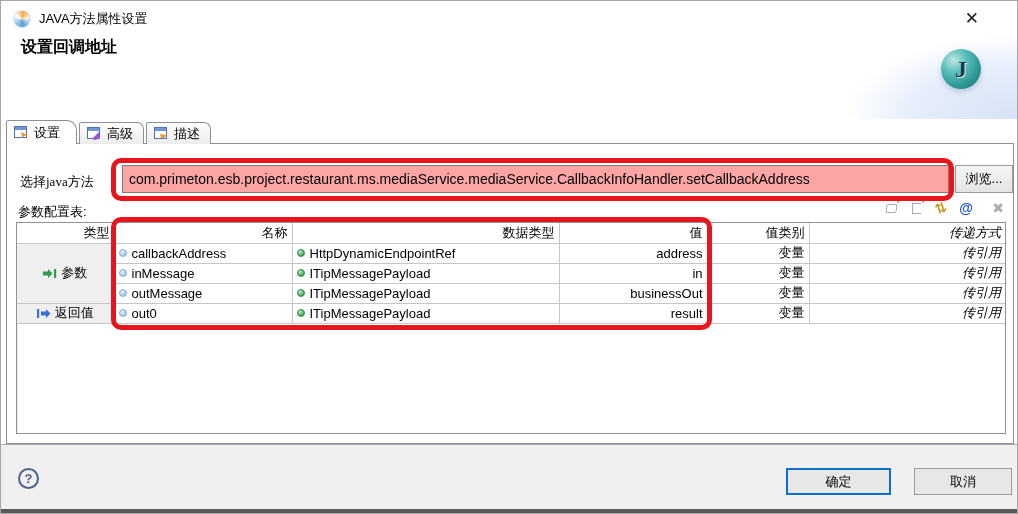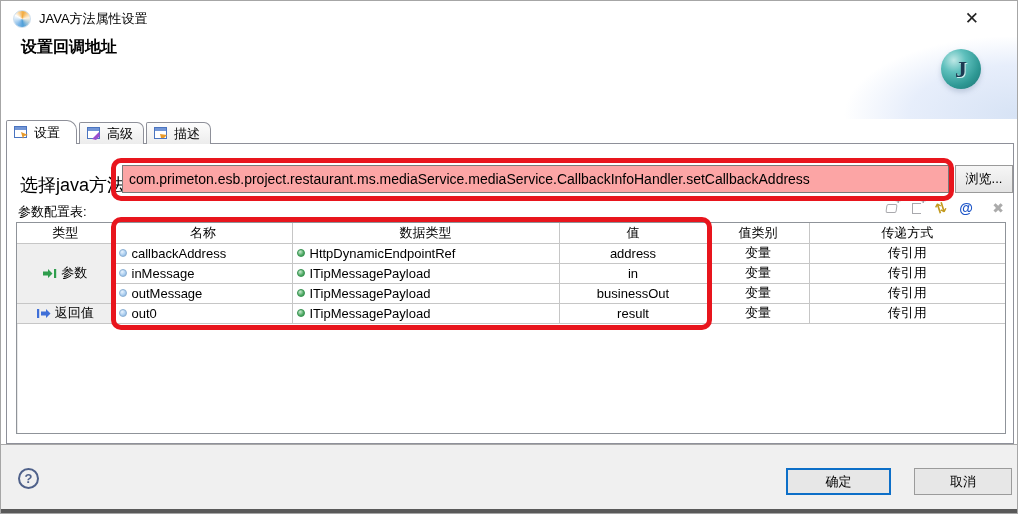--- a/index.html
+++ b/index.html
@@ -32,21 +32,21 @@
   .tabstrip { position:absolute; left:5px; top:119px; height:24px; display:flex; align-items:flex-end; z-index:3; }
   .tab { display:flex; align-items:center; gap:5px; font-size:13px; color:#000;
          border:1px solid #8e9099; border-bottom:none; padding:3px 10px 3px 7px; height:22px;
          background:linear-gradient(#fdfdfd,#ececec); border-radius:2px 7px 0 0; margin-right:2px; cursor:pointer; }
   .tab.active { background:#fff; height:24px; border-radius:2px 10px 0 0; position:relative; z-index:4; padding-right:16px; }
   .tab-icon { width:15px; height:13px; display:inline-block; }
 
   
   .panel { position:absolute; left:5px; top:142px; width:1008px; height:301px;
            background:#fff; border:1px solid #8e9099; z-index:2; }
-  .method-label { position:absolute; left:13px; top:29px; font-size:18px; color:#000; }
+  .method-label { position:absolute; left:13px; top:29px; font-size:13px; color:#000;font-family:Liberation Serif, serif; }
   .method-input { position:absolute; left:115px; top:21px; width:827px; height:28px;
                   border:1px solid #7a7a7a; background:#fca5a5; font-size:14px; padding:2px 6px;
                   font-family:"Liberation Sans","DejaVu Sans",sans-serif; color:#000; }
   .browse-btn { position:absolute; left:948px; top:21px; width:58px; height:28px;
                 background:linear-gradient(#f6f6f6,#e4e4e4); border:1px solid #9a9a9a;
                 font-size:13px; color:#000; cursor:pointer; }
   .paramtable-label { position:absolute; left:11px; top:59px; font-size:13px; color:#000; }
   .mini-toolbar { position:absolute; right:14px; top:56px; display:flex; align-items:center; gap:9px; }
   .mini-icon { width:16px; height:16px; position:relative; display:inline-flex; align-items:center;
                justify-content:center; cursor:pointer; }
@@ -54,25 +54,25 @@
   .bracket-glyph { width:9px; height:11px; border:1.5px solid #a9a9ad; border-right:none; }
   .plus-badge { position:absolute; right:-2px; top:-4px; font-size:10px; font-weight:bold; color:#8f8f94; line-height:10px; }
   .reorder-glyph { color:#c39a1e; font-size:14px; font-weight:bold; transform:rotate(-18deg); }
   .at-glyph { color:#1d55c8; font-size:14px; font-weight:bold; }
   .delete-glyph { color:#ababab; font-size:14px; font-weight:bold; margin-left:14px; }
 
   
   .table-wrap { position:absolute; left:9px; top:78px; width:990px; height:212px;
                 border:1px solid #8f9399; background:#fff; box-shadow:inset 1px 1px 0 #e9e9e9; }
   table { border-collapse:collapse; width:100%; table-layout:fixed; }
-  th, td { border:1px solid #c6c6c6; font-size:13px; font-weight:normal; text-align:center;
+  th, td { border:1px solid #c6c6c6; font-size:13px; font-weight:normal; text-align:right;
            height:20px; padding:0 4px; white-space:nowrap; overflow:hidden; color:#000; }
   th { background:#fff; border-top:none; }
   th:first-child, td.type-cell { border-left:none; }
-  th:last-child, td:last-child { border-right:none; }
+  th:last-child, td:last-child { border-right:none;font-style:italic; }
   td.type-cell { background:#efefef; text-align:center; vertical-align:middle; }
   .cell-flex { display:flex; align-items:center; gap:5px; justify-content:flex-start; }
   .type-flex { display:flex; align-items:center; gap:4px; justify-content:center; }
   .dot-blue { width:8px; height:8px; border-radius:50%; background:radial-gradient(circle at 35% 30%, #e8f3fd, #a9cdf0 60%, #7fa9d6); border:1px solid #8fb2d4; flex:0 0 auto; }
   .dot-green { width:8px; height:8px; border-radius:50%; background:radial-gradient(circle at 35% 30%, #c9ecd2, #52ab66 60%, #2f8a46); border:1px solid #3b9554; flex:0 0 auto; }
 
   
   .footer { position:absolute; left:0; top:443px; width:100%; height:65px; background:#f0f0f0;
             border-top:1px solid #a8a8a8; }
   .help-circle { position:absolute; left:17px; top:23px; width:21px; height:21px; border-radius:50%;

